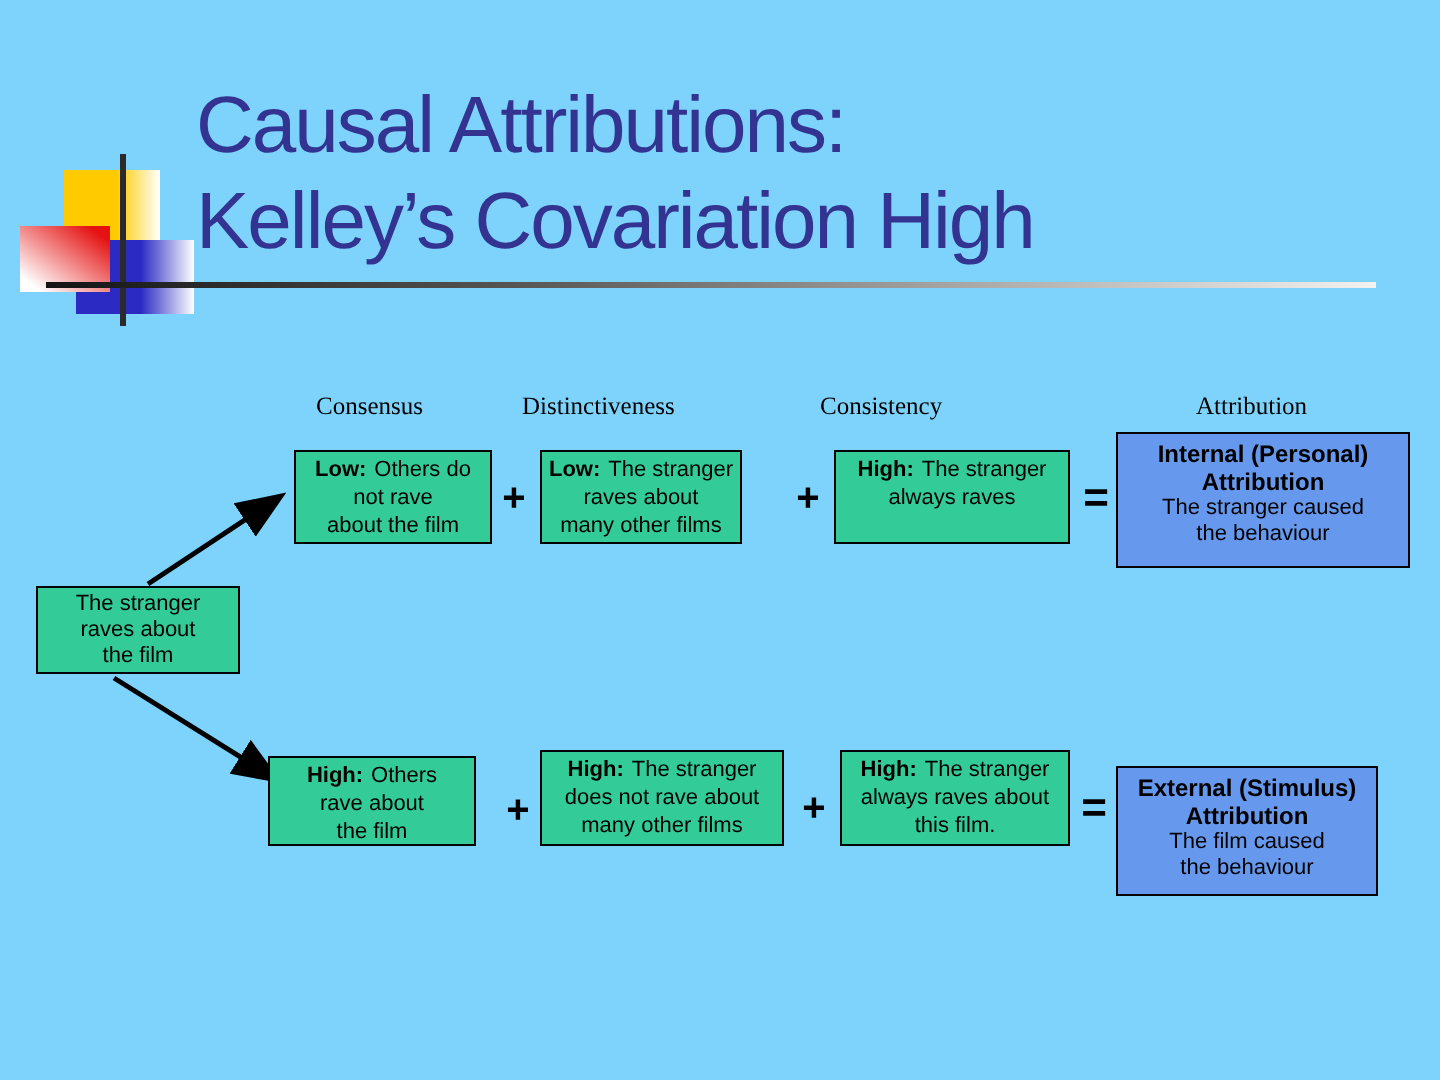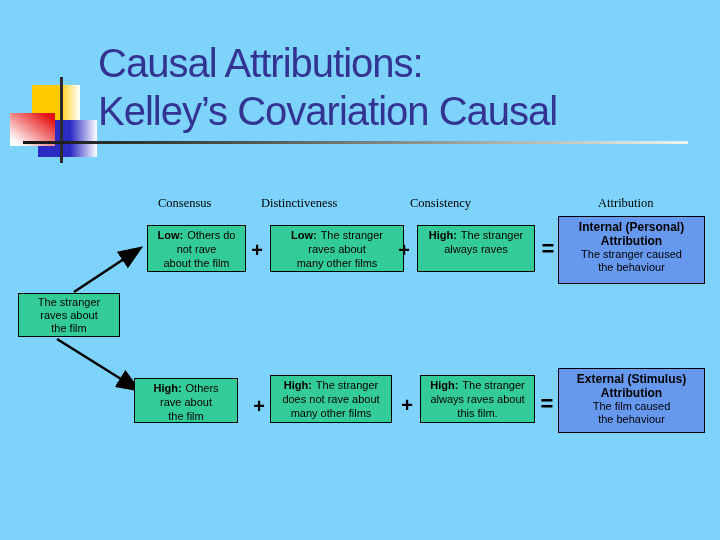--- a/index.html
+++ b/index.html
@@ -44,21 +44,21 @@
 <div class="slide">
 
   <div class="sq sq-yellow"></div>
   <div class="sq sq-blue"></div>
   <div class="sq sq-red"></div>
   <div class="vline"></div>
   <div class="hrule"></div>
 
   <div class="title">
     <div>Causal Attributions:</div>
-    <div>Kelley’s Covariation Causal</div>
+    <div>Kelley’s Covariation High</div>
   </div>
 
   <span class="hdr" style="left:158px">Consensus</span>
   <span class="hdr" style="left:261px">Distinctiveness</span>
   <span class="hdr" style="left:410px">Consistency</span>
   <span class="hdr" style="left:598px">Attribution</span>
 
   <svg class="arrows" width="720" height="540" viewBox="0 0 720 540">
     <defs>
       <marker id="ah" markerWidth="10" markerHeight="8" refX="8" refY="4" orient="auto">
@@ -76,21 +76,21 @@
   </div>
 
   <div class="cell teal" style="left:147px;top:225px;width:99px;height:47px">
     <div class="ln"><span class="kw">Low:</span><span>Others do</span></div>
     <div class="ln">not rave</div>
     <div class="ln">about the film</div>
   </div>
 
   <span class="op" style="left:257px;top:250px">+</span>
 
-  <div class="cell teal" style="left:270px;top:225px;width:134px;height:47px">
+  <div class="cell teal" style="left:270px;top:225px;width:101px;height:47px">
     <div class="ln"><span class="kw">Low:</span><span>The stranger</span></div>
     <div class="ln">raves about</div>
     <div class="ln">many other films</div>
   </div>
 
   <span class="op" style="left:404px;top:250px">+</span>
 
   <div class="cell teal" style="left:417px;top:225px;width:118px;height:47px">
     <div class="ln"><span class="kw">High:</span><span>The stranger</span></div>
     <div class="ln">always raves</div>
@@ -122,20 +122,20 @@
   <span class="op" style="left:407px;top:405px">+</span>
 
   <div class="cell teal" style="left:420px;top:375px;width:115px;height:48px">
     <div class="ln"><span class="kw">High:</span><span>The stranger</span></div>
     <div class="ln">always raves about</div>
     <div class="ln">this film.</div>
   </div>
 
   <span class="op eq" style="left:547px;top:404px">=</span>
 
-  <div class="cell blue" style="left:558px;top:368px;width:147px;height:65px">
+  <div class="cell blue" style="left:558px;top:383px;width:131px;height:65px">
     <div class="bh">External (Stimulus)</div>
     <div class="bh">Attribution</div>
     <div class="bb">The film caused</div>
     <div class="bb">the behaviour</div>
   </div>
 
 </div>
 
 </body></html>

